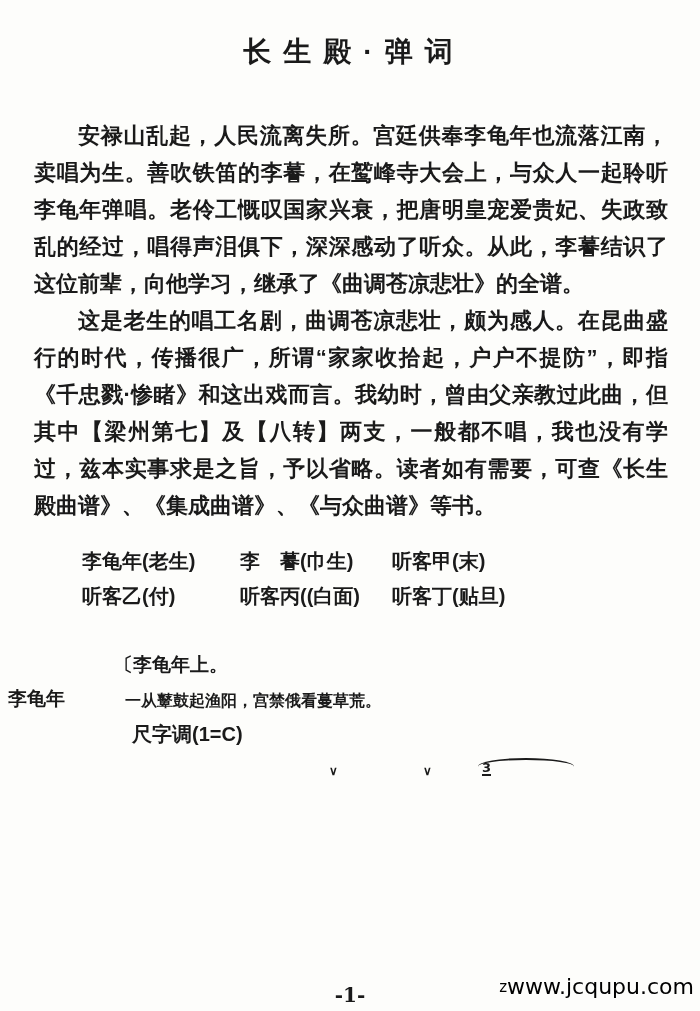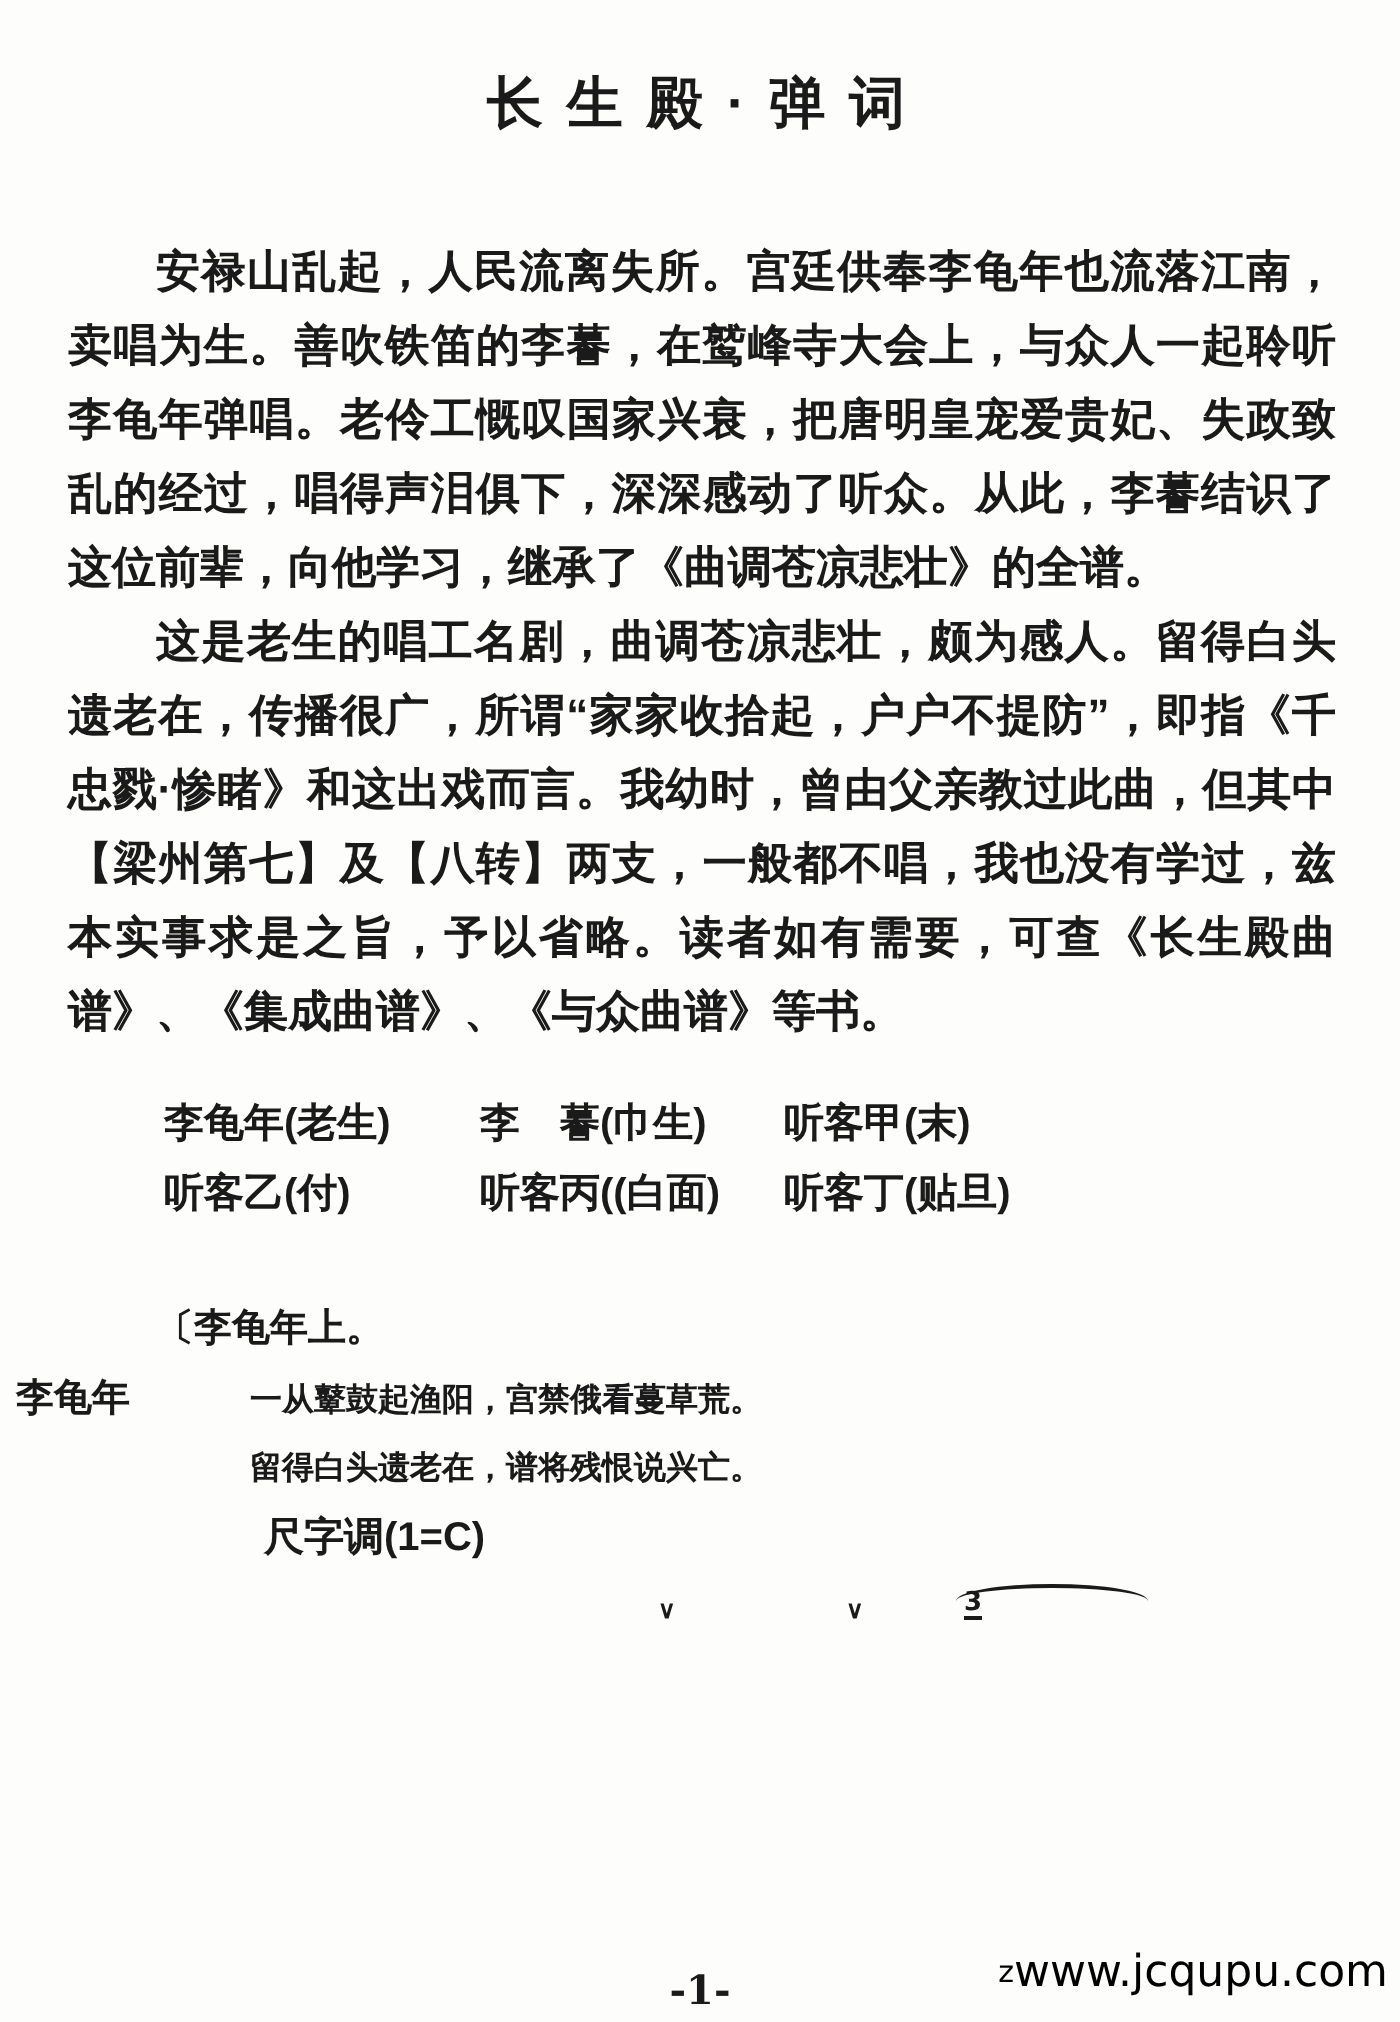--- a/index.html
+++ b/index.html
@@ -28,21 +28,21 @@
   .intro p{margin:0;text-indent:2em;}
   .cast{
     margin:24px 0 0 82px;
     display:grid;
     grid-template-columns:158px 152px auto;
     row-gap:8px;
     font-size:20px;
   }
   .script{margin-top:40px;}
   .stage-direction{
-    margin-left:78px;
+    margin-left:114px;
     font-size:19px;
     line-height:30px;
   }
   .speaker-block{position:relative;margin-top:4px;padding-left:44px;}
   .speaker-name{
     position:absolute;left:8px;top:2px;
     font-size:19px;
   }
   .verse{margin-left:81px;font-size:16px;line-height:34px;}
   .verse div{white-space:nowrap;}
@@ -94,40 +94,39 @@
   }
   .watermark .wz{font-size:15px;vertical-align:2px;}
 </style>
 </head>
 <body>
 
 <h1 class="page-title">长生殿·弹词</h1>
 
 <div class="intro">
   <p>安禄山乱起，人民流离失所。宫廷供奉李龟年也流落江南，卖唱为生。善吹铁笛的李謩，在鹫峰寺大会上，与众人一起聆听李龟年弹唱。老伶工慨叹国家兴衰，把唐明皇宠爱贵妃、失政致乱的经过，唱得声泪俱下，深深感动了听众。从此，李謩结识了这位前辈，向他学习，继承了《曲调苍凉悲壮》的全谱。</p>
-  <p>这是老生的唱工名剧，曲调苍凉悲壮，颇为感人。留得白头遗老在，传播很广，所谓“家家收拾起，户户不提防”，即指《千忠戮·惨睹》和这出戏而言。我幼时，曾由父亲教过此曲，但其中【梁州第七】及【八转】两支，一般都不唱，我也没有学过，兹本实事求是之旨，予以省略。读者如有需要，可查《长生殿曲谱》、《集成曲谱》、《与众曲谱》等书。</p>
+  <p>这是老生的唱工名剧，曲调苍凉悲壮，颇为感人。在昆曲盛行的时代，传播很广，所谓“家家收拾起，户户不提防”，即指《千忠戮·惨睹》和这出戏而言。我幼时，曾由父亲教过此曲，但其中【梁州第七】及【八转】两支，一般都不唱，我也没有学过，兹本实事求是之旨，予以省略。读者如有需要，可查《长生殿曲谱》、《集成曲谱》、《与众曲谱》等书。</p>
 </div>
 
 <div class="cast">
   <div>李龟年(老生)</div>
   <div>李　謩(巾生)</div>
   <div>听客甲(末)</div>
   <div>听客乙(付)</div>
   <div>听客丙((白面)</div>
   <div>听客丁(贴旦)</div>
 </div>
 
 <div class="script">
   <div class="stage-direction">〔李龟年上。</div>
 
   <div class="speaker-block">
     <div class="speaker-name">李龟年</div>
     <div class="verse">
       <div>一从鼙鼓起渔阳，宫禁俄看蔓草荒。</div>
-      <div>留得白头遗老在，谱将残恨说兴亡。</div>
     </div>
     <div class="key-label">尺字调(1=C)</div>
   </div>
 </div>
 
 <div class="notation">
 
   <div class="ncell tune-cell">
     <div class="top"></div>
 

